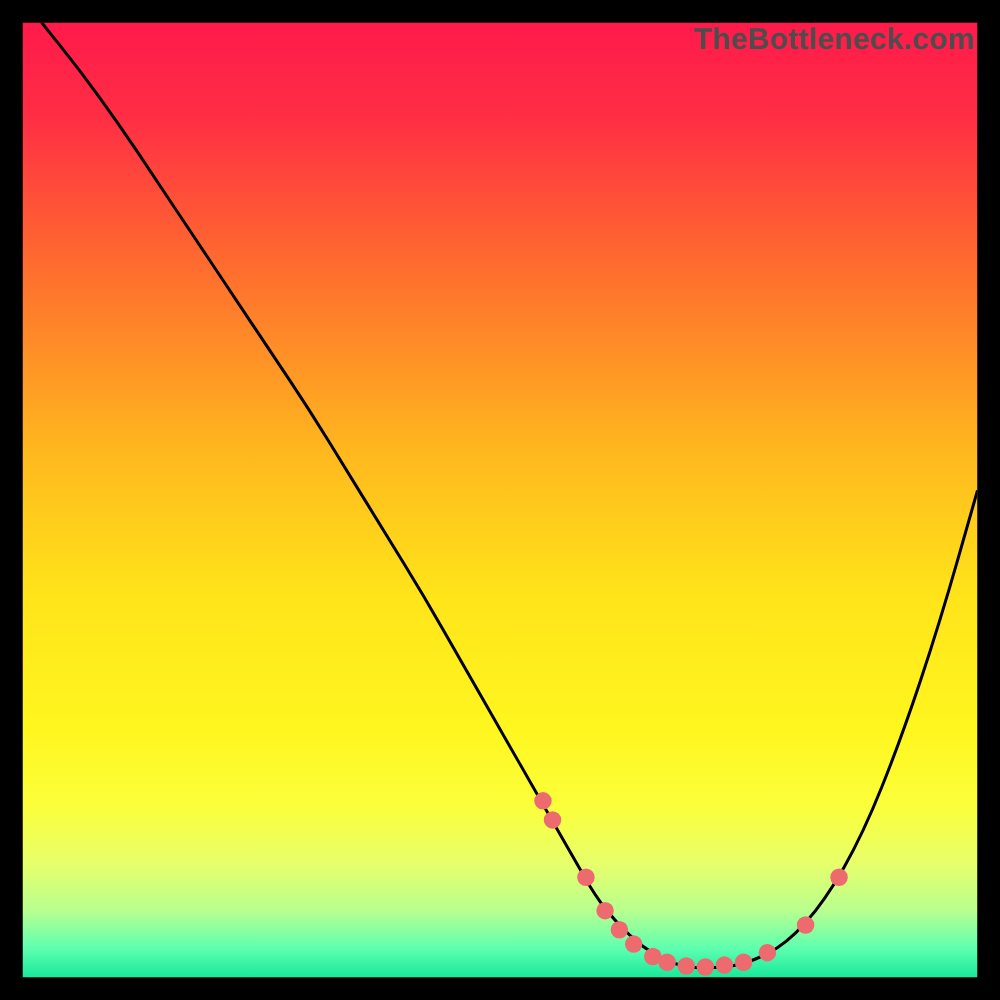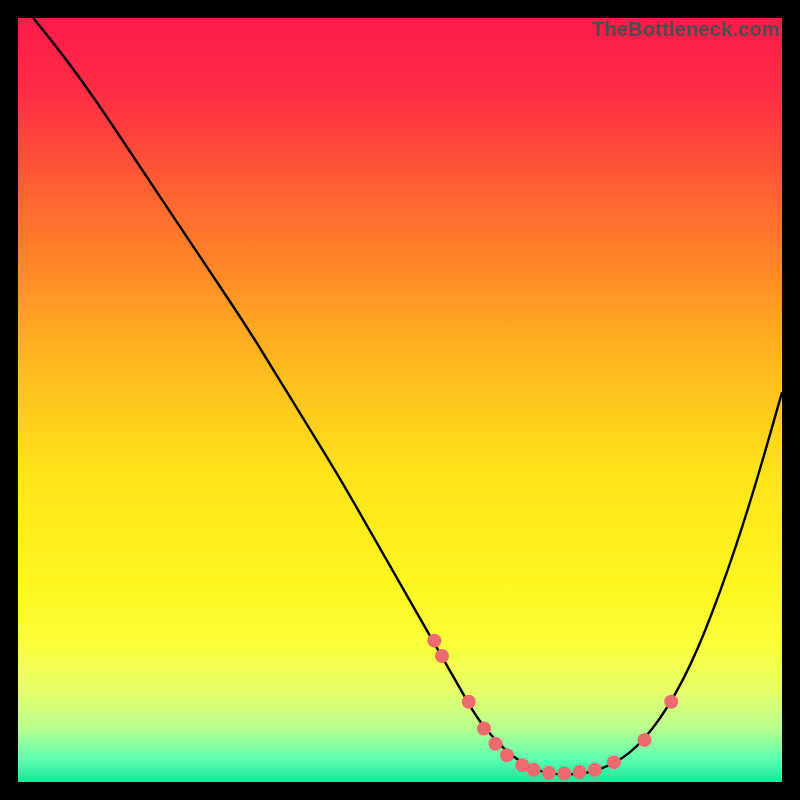--- a/index.html
+++ b/index.html
@@ -24,21 +24,21 @@
     left: 0;
     top: 0;
     width: 764px;
     height: 764px;
   }
   .watermark {
     position: absolute;
     top: 0px;
     right: 2px;
     color: #4d4d4d;
-    font-size: 20px;
+    font-size: 24px;
     font-weight: 600;
     letter-spacing: 0.2px;
   }
   svg {
     display: block;
   }
 </style>
 </head>
 <body>
 

